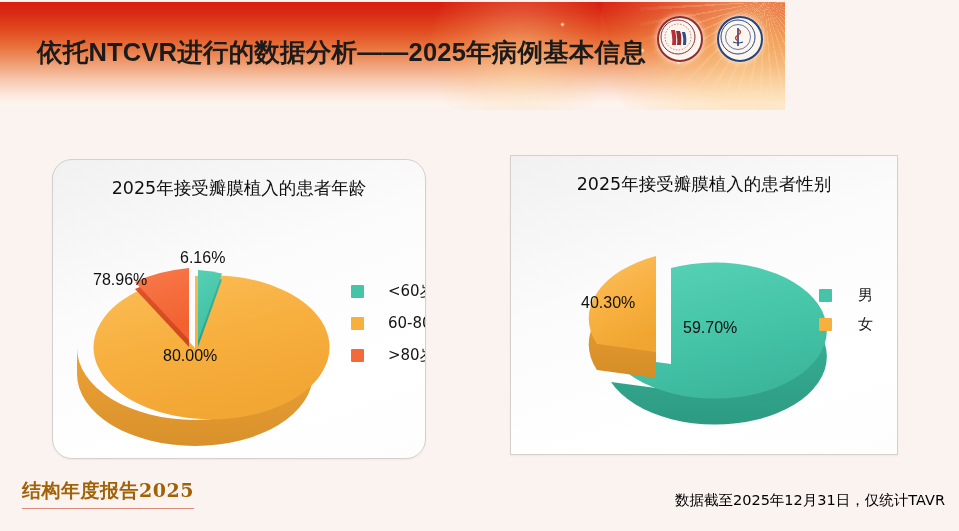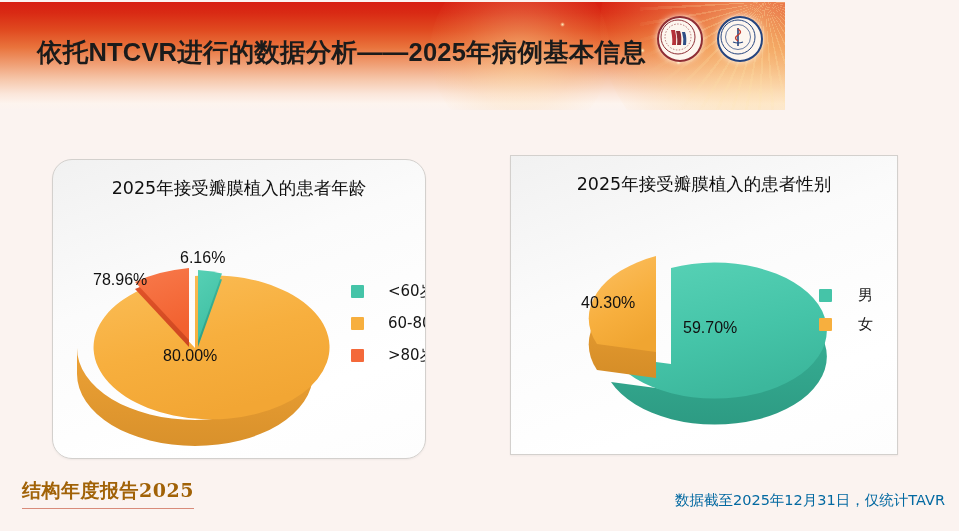--- a/index.html
+++ b/index.html
@@ -180,21 +180,21 @@
     font-family: "DejaVu Serif", "Liberation Serif", serif;
     padding-bottom: 4px;
     border-bottom: 1.4px solid #d98b7a;
     letter-spacing: 0.5px;
   }
   .footer-note {
     position: absolute;
     right: 14px;
     bottom: 21px;
     font-size: 14.5px;
-    color: #0369a1;
+    color: #000000;
     font-family: "DejaVu Sans", "Liberation Sans", sans-serif;
     white-space: nowrap;
   }
 </style>
 </head>
 <body>
 
 <div class="header">
   <div class="fw fw1"></div>
   <div class="fw fw2"></div>

